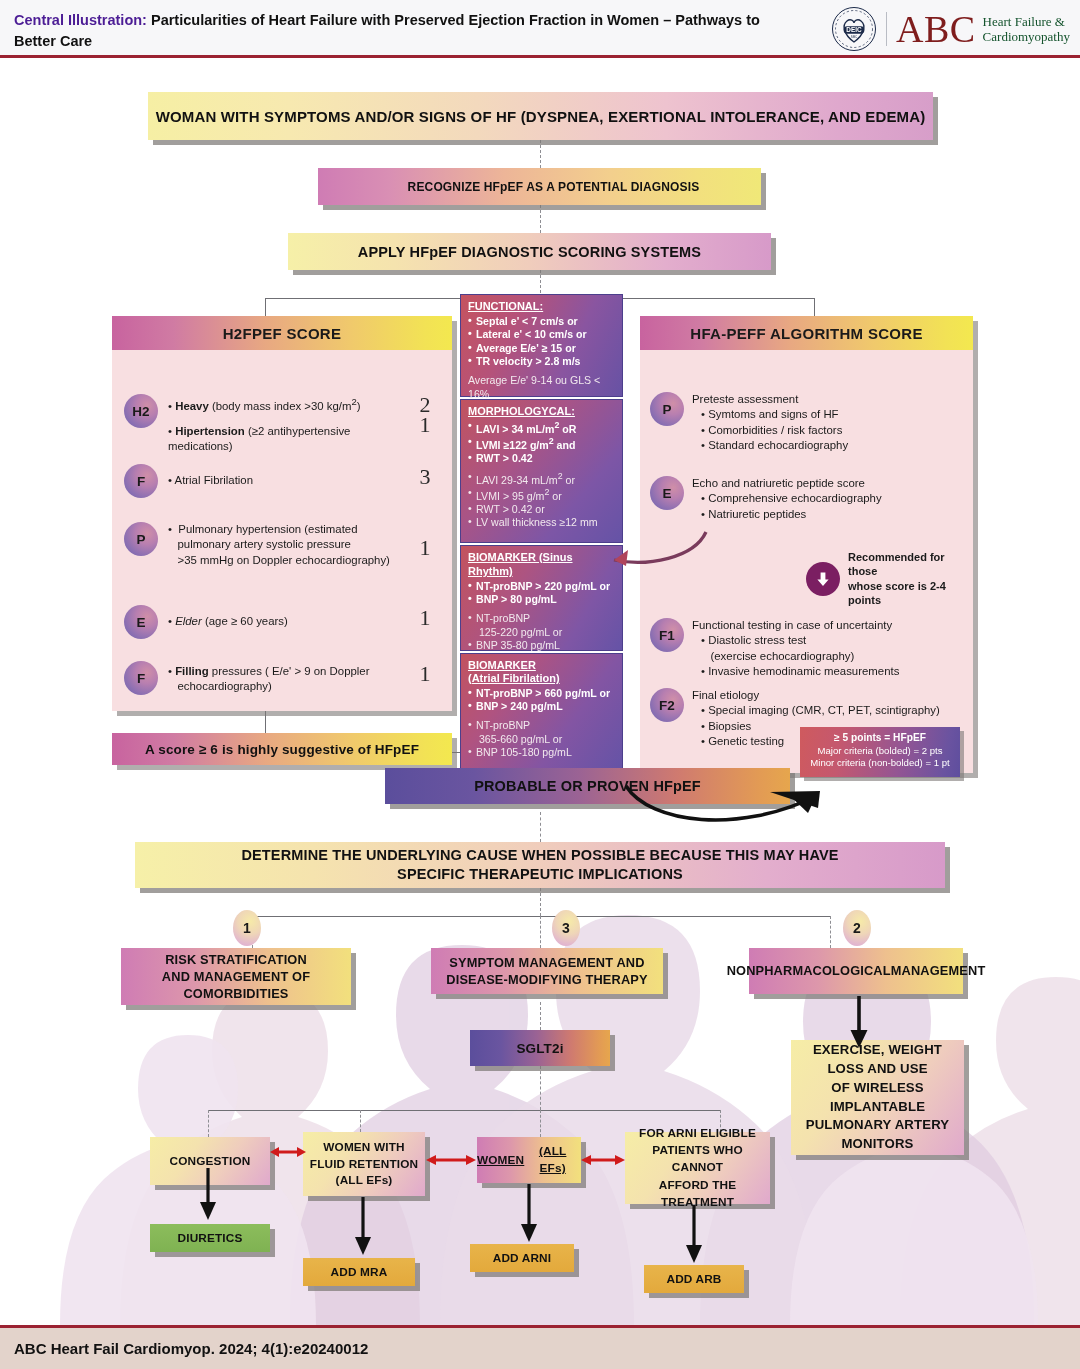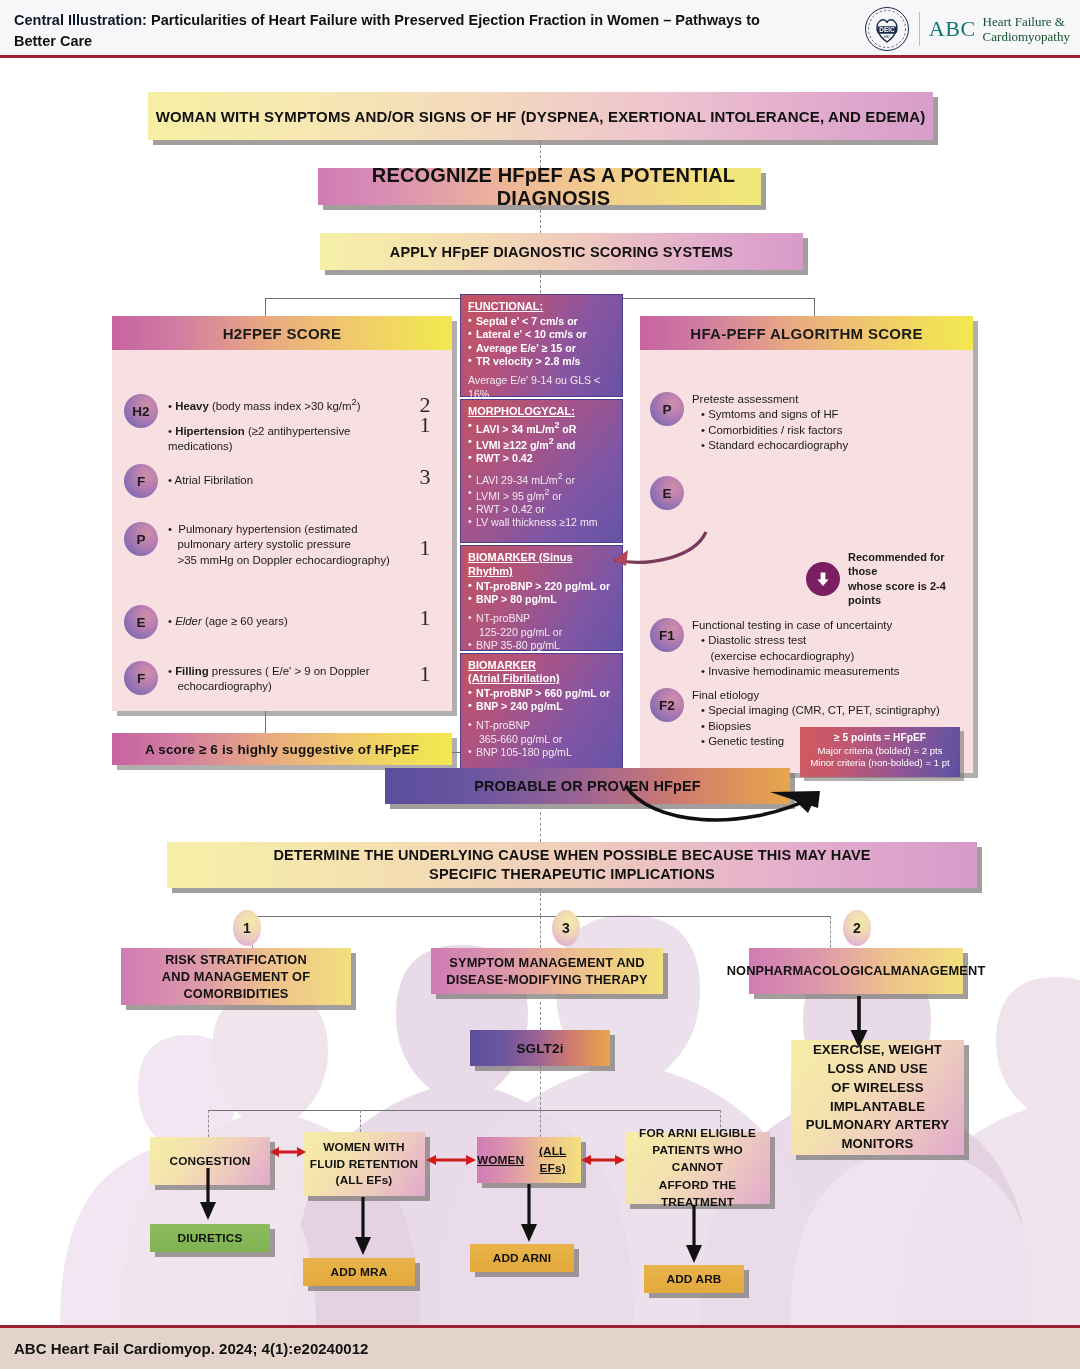--- a/index.html
+++ b/index.html
@@ -13,32 +13,32 @@
   
   #header {
     position:absolute; left:0; top:0; width:1080px; height:58px;
     background:#f7f7f9;
     border-bottom:3px solid #9b2232;
   }
   #header-title {
     position:absolute; left:14px; top:10px; width:770px;
     font-size:14.5px; font-weight:bold; color:#111; line-height:1.42;
   }
-  #header-title .ci { color:#0f172a; }
+  #header-title .ci { color:#4c1d95; }
   #logo-wrap {
     position:absolute; right:10px; top:6px; height:46px;
     display:flex; align-items:center; gap:9px;
   }
   #deic-seal {
     width:46px; height:46px; position:relative;
   }
   #abc-divider { width:1px; height:34px; background:#b9bcc4; }
   #abc-text { display:flex; align-items:center; gap:7px; }
   #abc-mark {
-    font-family:"Liberation Serif", serif; font-size:22px; color:#0f766e;
+    font-family:"Liberation Serif", serif; font-size:38px; color:#7f1d1d;
     letter-spacing:0.5px; line-height:1;
   }
   #abc-sub {
     font-family:"Liberation Serif", serif; font-size:13px; color:#14532d;
     line-height:1.16;
   }
 
   
   #footer {
     position:absolute; left:0; bottom:0; width:1080px; height:44px;
@@ -62,21 +62,21 @@
   .bx {
     position:absolute; z-index:3;
     display:flex; align-items:center; justify-content:center;
     text-align:center; color:#111;
     box-shadow:5px 5px 0 rgba(125,120,118,0.72);
   }
   .bx-ttl { font-weight:bold; letter-spacing:0.15px; }
 
   .g-yellow-pink { background:linear-gradient(90deg,#f6efa4 0%, #f7e9b0 18%, #f3d9bd 42%, #eec3cf 66%, #dfa8cd 88%, #d79ec9 100%); }
   .g-pink-yellow { background:linear-gradient(90deg,#cf7cb4 0%, #d98fb4 16%, #edb598 42%, #f3cf8d 66%, #f2e07e 86%, #f0e878 100%); }
-  .g-yellow-pink2 { background:linear-gradient(90deg,#f6f0a8 0%, #f5e3ae 22%, #f0cdbc 50%, #e3aecd 78%, #d79ac9 100%);margin-left:32px; }
+  .g-yellow-pink2 { background:linear-gradient(90deg,#f6f0a8 0%, #f5e3ae 22%, #f0cdbc 50%, #e3aecd 78%, #d79ac9 100%); }
   .g-purple-orange { background:linear-gradient(90deg,#5b4e9c 0%, #6a55a0 22%, #9b6394 48%, #cf7a70 72%, #e29a55 92%, #e6a64d 100%); }
   .g-panelhead { background:linear-gradient(90deg,#c8639f 0%, #d07ba3 18%, #e8a882 45%, #f0c96c 70%, #f2e255 92%, #f3e84f 100%); }
   .g-box-yp { background:linear-gradient(125deg,#f6eda6 0%, #f4e2ae 34%, #efcdbd 62%, #e0a9cc 100%); }
   .g-box-py { background:linear-gradient(90deg,#cf7cb4 0%, #dd97ab 32%, #eec08e 64%, #f2e07d 100%); }
   .g-amber { background:linear-gradient(180deg,#e8b44a 0%, #e3a93c 100%); }
   .g-green { background:linear-gradient(180deg,#8cbd5c 0%, #7fb252 100%); }
 
   
   .panel {
     position:absolute; z-index:3;
@@ -235,21 +235,21 @@
   <div class="line-h" style="left:208px; top:1052px; width:512px;"></div>
   <div class="dash-v" style="left:208px; top:1052px; height:27px;"></div>
   <div class="dash-v" style="left:360px; top:1052px; height:22px;"></div>
   <div class="dash-v" style="left:540px; top:1052px; height:27px;"></div>
   <div class="dash-v" style="left:720px; top:1052px; height:22px;"></div>
 
   <div class="bx g-yellow-pink bx-ttl" style="left:148px; top:34px; width:785px; height:48px; font-size:15px;">
     <span>WOMAN WITH SYMPTOMS AND/OR SIGNS OF HF (DYSPNEA, EXERTIONAL INTOLERANCE, AND EDEMA)</span>
   </div>
 
-  <div class="bx g-pink-yellow bx-ttl" style="left:318px; top:110px; width:443px; height:37px; font-size:20px;padding-left:28px;">
+  <div class="bx g-pink-yellow bx-ttl" style="left:318px; top:110px; width:443px; height:37px; font-size:12px;padding-left:28px;">
     <span>RECOGNIZE HFpEF AS A POTENTIAL DIAGNOSIS</span>
   </div>
 
   <div class="bx g-yellow-pink2 bx-ttl" style="left:288px; top:175px; width:483px; height:37px; font-size:14.5px;">
     <span>APPLY HFpEF DIAGNOSTIC SCORING SYSTEMS</span>
   </div>
 
   <div class="panel" style="left:112px; top:258px; width:340px; height:395px;">
     <div class="panel-head g-panelhead">
       <span>H2FPEF SCORE</span>
@@ -388,20 +388,25 @@
           <div class="sitem" style="padding-left:9px;">• <span>Symtoms and signs of HF</span></div>
           <div class="sitem" style="padding-left:9px;">• <span>Comorbidities / risk factors</span></div>
           <div class="sitem" style="padding-left:9px;">• <span>Standard echocardiography</span></div>
         </div>
       </div>
 
       <div class="srow" style="left:10px; top:126px; width:315px;">
         <div class="badge">
           <span>E</span>
         </div>
+        <div style="margin-left:8px;">
+          <div class="sitem">Echo and natriuretic peptide score</div>
+          <div class="sitem" style="padding-left:9px;">• <span>Comprehensive echocardiography</span></div>
+          <div class="sitem" style="padding-left:9px;">• <span>Natriuretic peptides</span></div>
+        </div>
       </div>
 
       <div class="recbadge" style="left:166px; top:200px;">
         <div class="reccircle">
           <svg width="18" height="18" viewBox="0 0 18 18">
             <path d="M6.6 2.4h4.8v7.2h3.2L9 16 3.4 9.6h3.2z" fill="#ffffff"></path>
           </svg>
         </div>
         <div class="rectext">
           <div>Recommended for those</div>

